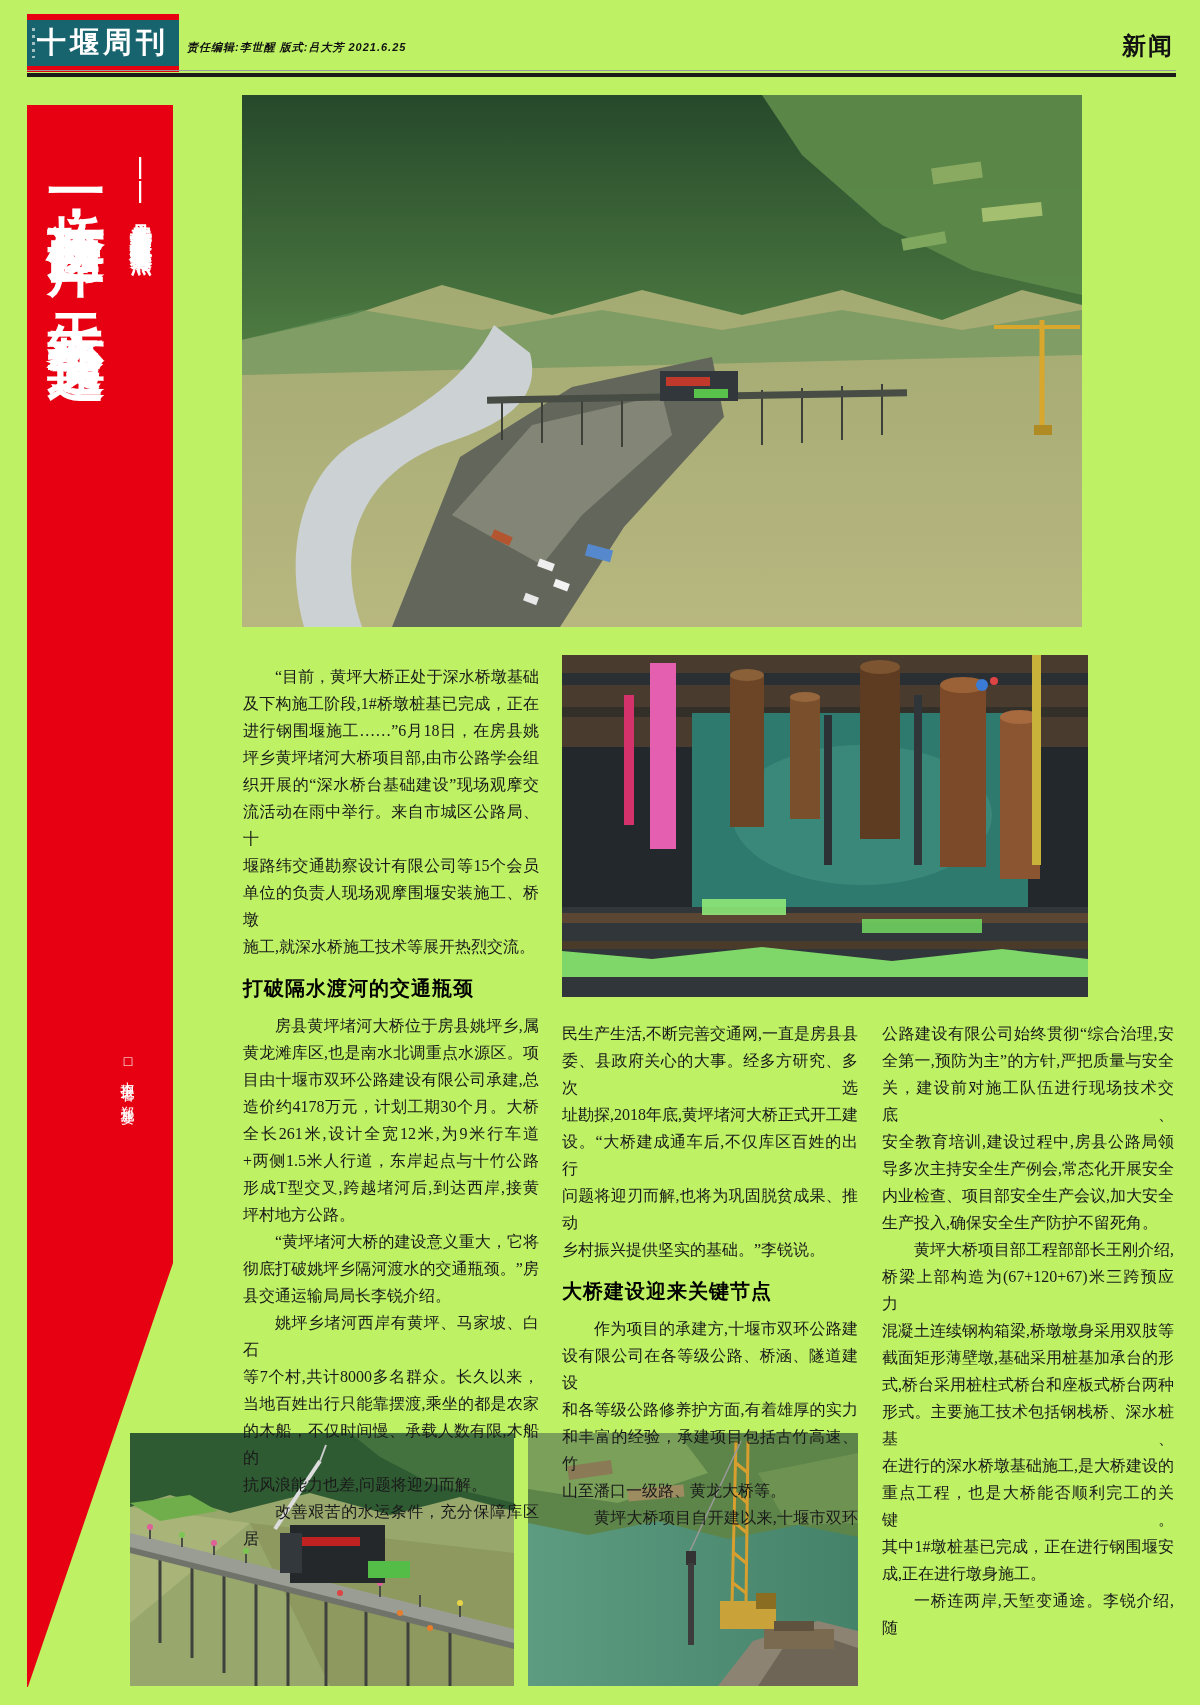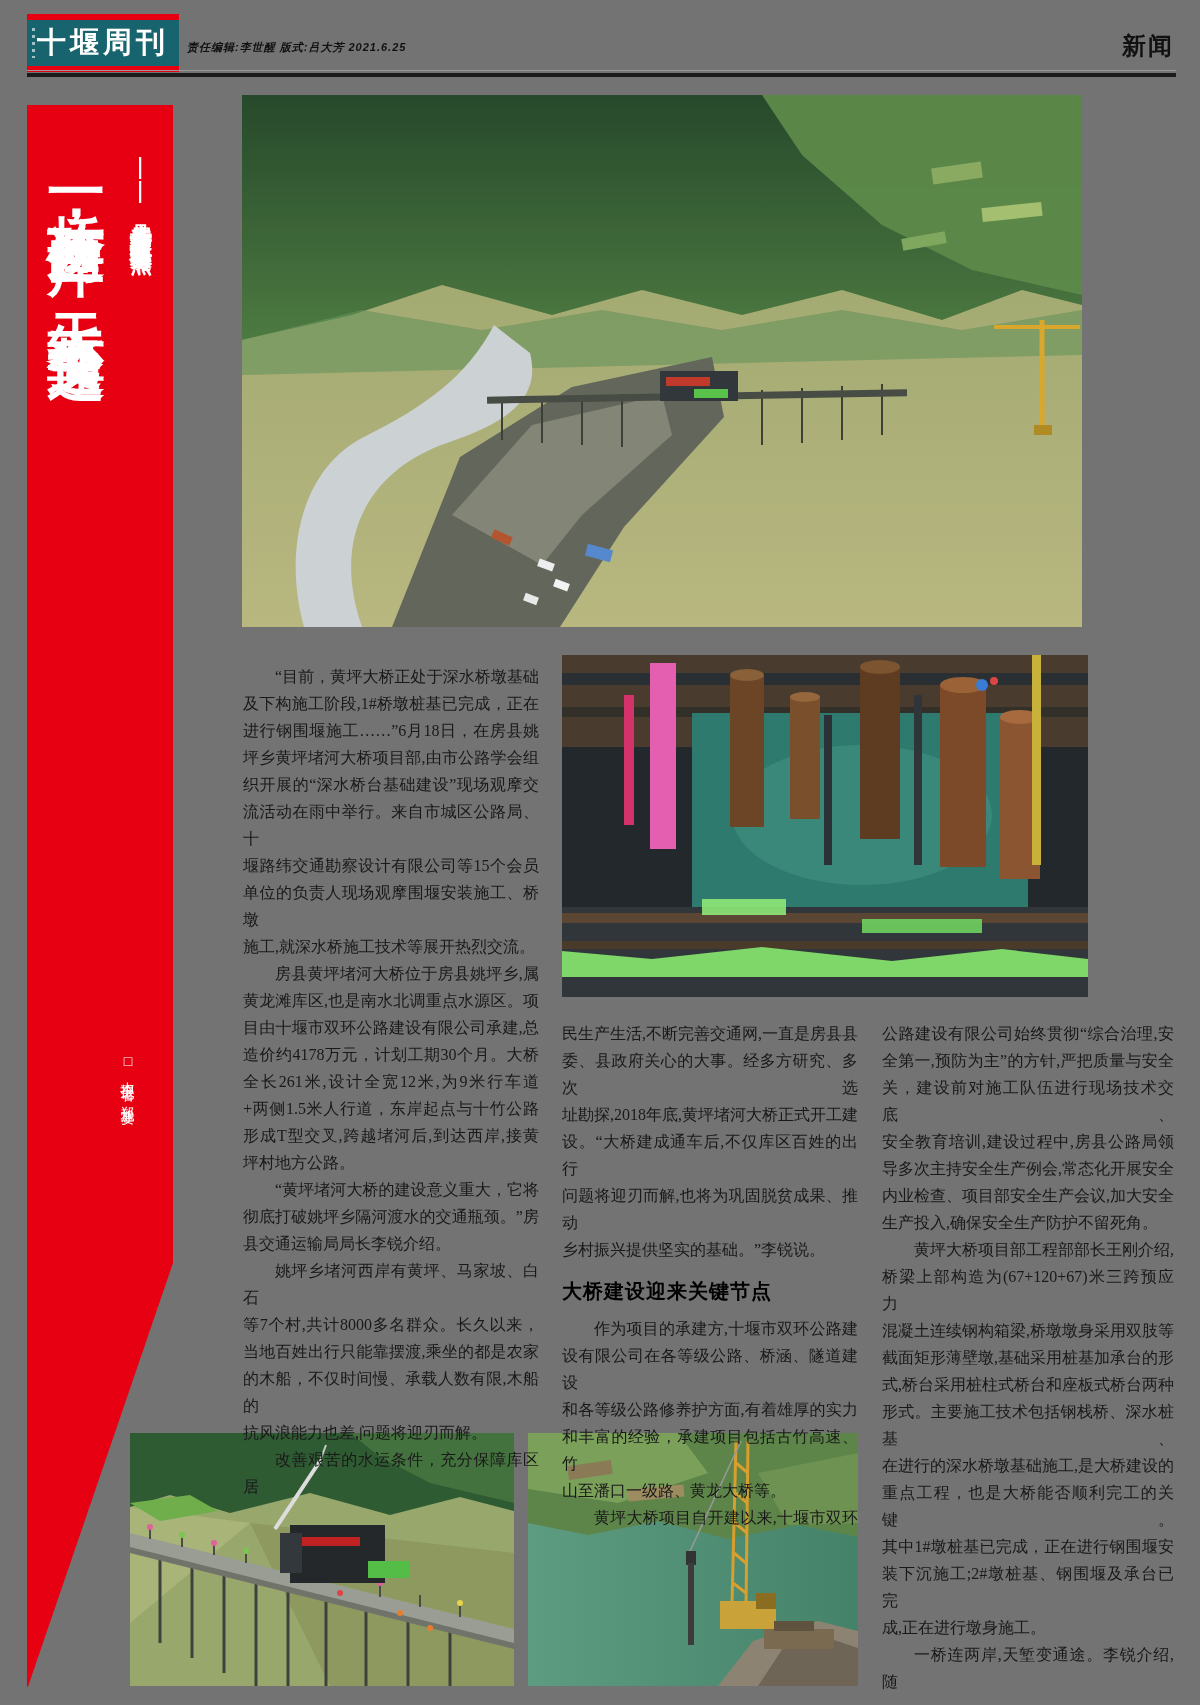--- a/index.html
+++ b/index.html
@@ -1,16 +1,16 @@
 <!DOCTYPE html>
 <html><head>
 <meta charset="utf-8">
 <style>
   html,body{margin:0;padding:0;background:#e8e8e8;}
-  #page{position:relative;width:1200px;height:1705px;background:#737373;overflow:hidden;
+  #page{position:relative;width:1200px;height:1705px;background:#bef264;overflow:hidden;
         font-family:"Liberation Serif",serif;text-decoration:underline;}
   
   .logo-box{position:absolute;left:27px;top:14px;width:152px;height:58px;background:#17646e;
             border-top:6px solid #e60012;border-bottom:6px solid #e60012;box-sizing:border-box;
             display:flex;align-items:center;justify-content:center;}
   .logo-text{color:#fff;font-size:29px;font-weight:bold;letter-spacing:4px;font-family:"Liberation Serif",serif;white-space:nowrap;}
   .logo-deco{position:absolute;left:5px;top:8px;width:3px;height:30px;
              background:repeating-linear-gradient(#ffffff99 0 3px,transparent 3px 7px);}
   .editor-line{position:absolute;left:187px;top:40px;font-family:"Liberation Sans",sans-serif;
                font-weight:bold;font-style:italic;font-size:11px;color:#111;letter-spacing:1px;white-space:nowrap;}
@@ -240,20 +240,21 @@
   <div class="col" id="col1">
       <div class="line first">“目前，黄坪大桥正处于深水桥墩基础</div>
       <div class="line">及下构施工阶段,1#桥墩桩基已完成，正在</div>
       <div class="line">进行钢围堰施工……”6月18日，在房县姚</div>
       <div class="line">坪乡黄坪堵河大桥项目部,由市公路学会组</div>
       <div class="line">织开展的“深水桥台基础建设”现场观摩交</div>
       <div class="line">流活动在雨中举行。来自市城区公路局、十</div>
       <div class="line">堰路纬交通勘察设计有限公司等15个会员</div>
       <div class="line">单位的负责人现场观摩围堰安装施工、桥墩</div>
       <div class="line last">施工,就深水桥施工技术等展开热烈交流。</div>
+      <div class="col-heading">打破隔水渡河的交通瓶颈</div>
       <div class="line first">房县黄坪堵河大桥位于房县姚坪乡,属</div>
       <div class="line">黄龙滩库区,也是南水北调重点水源区。项</div>
       <div class="line">目由十堰市双环公路建设有限公司承建,总</div>
       <div class="line">造价约4178万元，计划工期30个月。大桥</div>
       <div class="line">全长261米,设计全宽12米,为9米行车道</div>
       <div class="line">+两侧1.5米人行道，东岸起点与十竹公路</div>
       <div class="line">形成T型交叉,跨越堵河后,到达西岸,接黄</div>
       <div class="line last">坪村地方公路。</div>
       <div class="line first">“黄坪堵河大桥的建设意义重大，它将</div>
       <div class="line">彻底打破姚坪乡隔河渡水的交通瓶颈。”房</div>
@@ -290,18 +291,17 @@
       <div class="line last">生产投入,确保安全生产防护不留死角。</div>
       <div class="line first">黄坪大桥项目部工程部部长王刚介绍,</div>
       <div class="line">桥梁上部构造为(67+120+67)米三跨预应力</div>
       <div class="line">混凝土连续钢构箱梁,桥墩墩身采用双肢等</div>
       <div class="line">截面矩形薄壁墩,基础采用桩基加承台的形</div>
       <div class="line">式,桥台采用桩柱式桥台和座板式桥台两种</div>
       <div class="line">形式。主要施工技术包括钢栈桥、深水桩基、</div>
       <div class="line">在进行的深水桥墩基础施工,是大桥建设的</div>
       <div class="line">重点工程，也是大桥能否顺利完工的关键。</div>
       <div class="line">其中1#墩桩基已完成，正在进行钢围堰安</div>
-      <div class="line">装下沉施工;2#墩桩基、钢围堰及承台已完</div>
       <div class="line last">成,正在进行墩身施工。</div>
       <div class="line first">一桥连两岸,天堑变通途。李锐介绍,随</div>
     </div>
 
 </div>
 
 </body></html>

